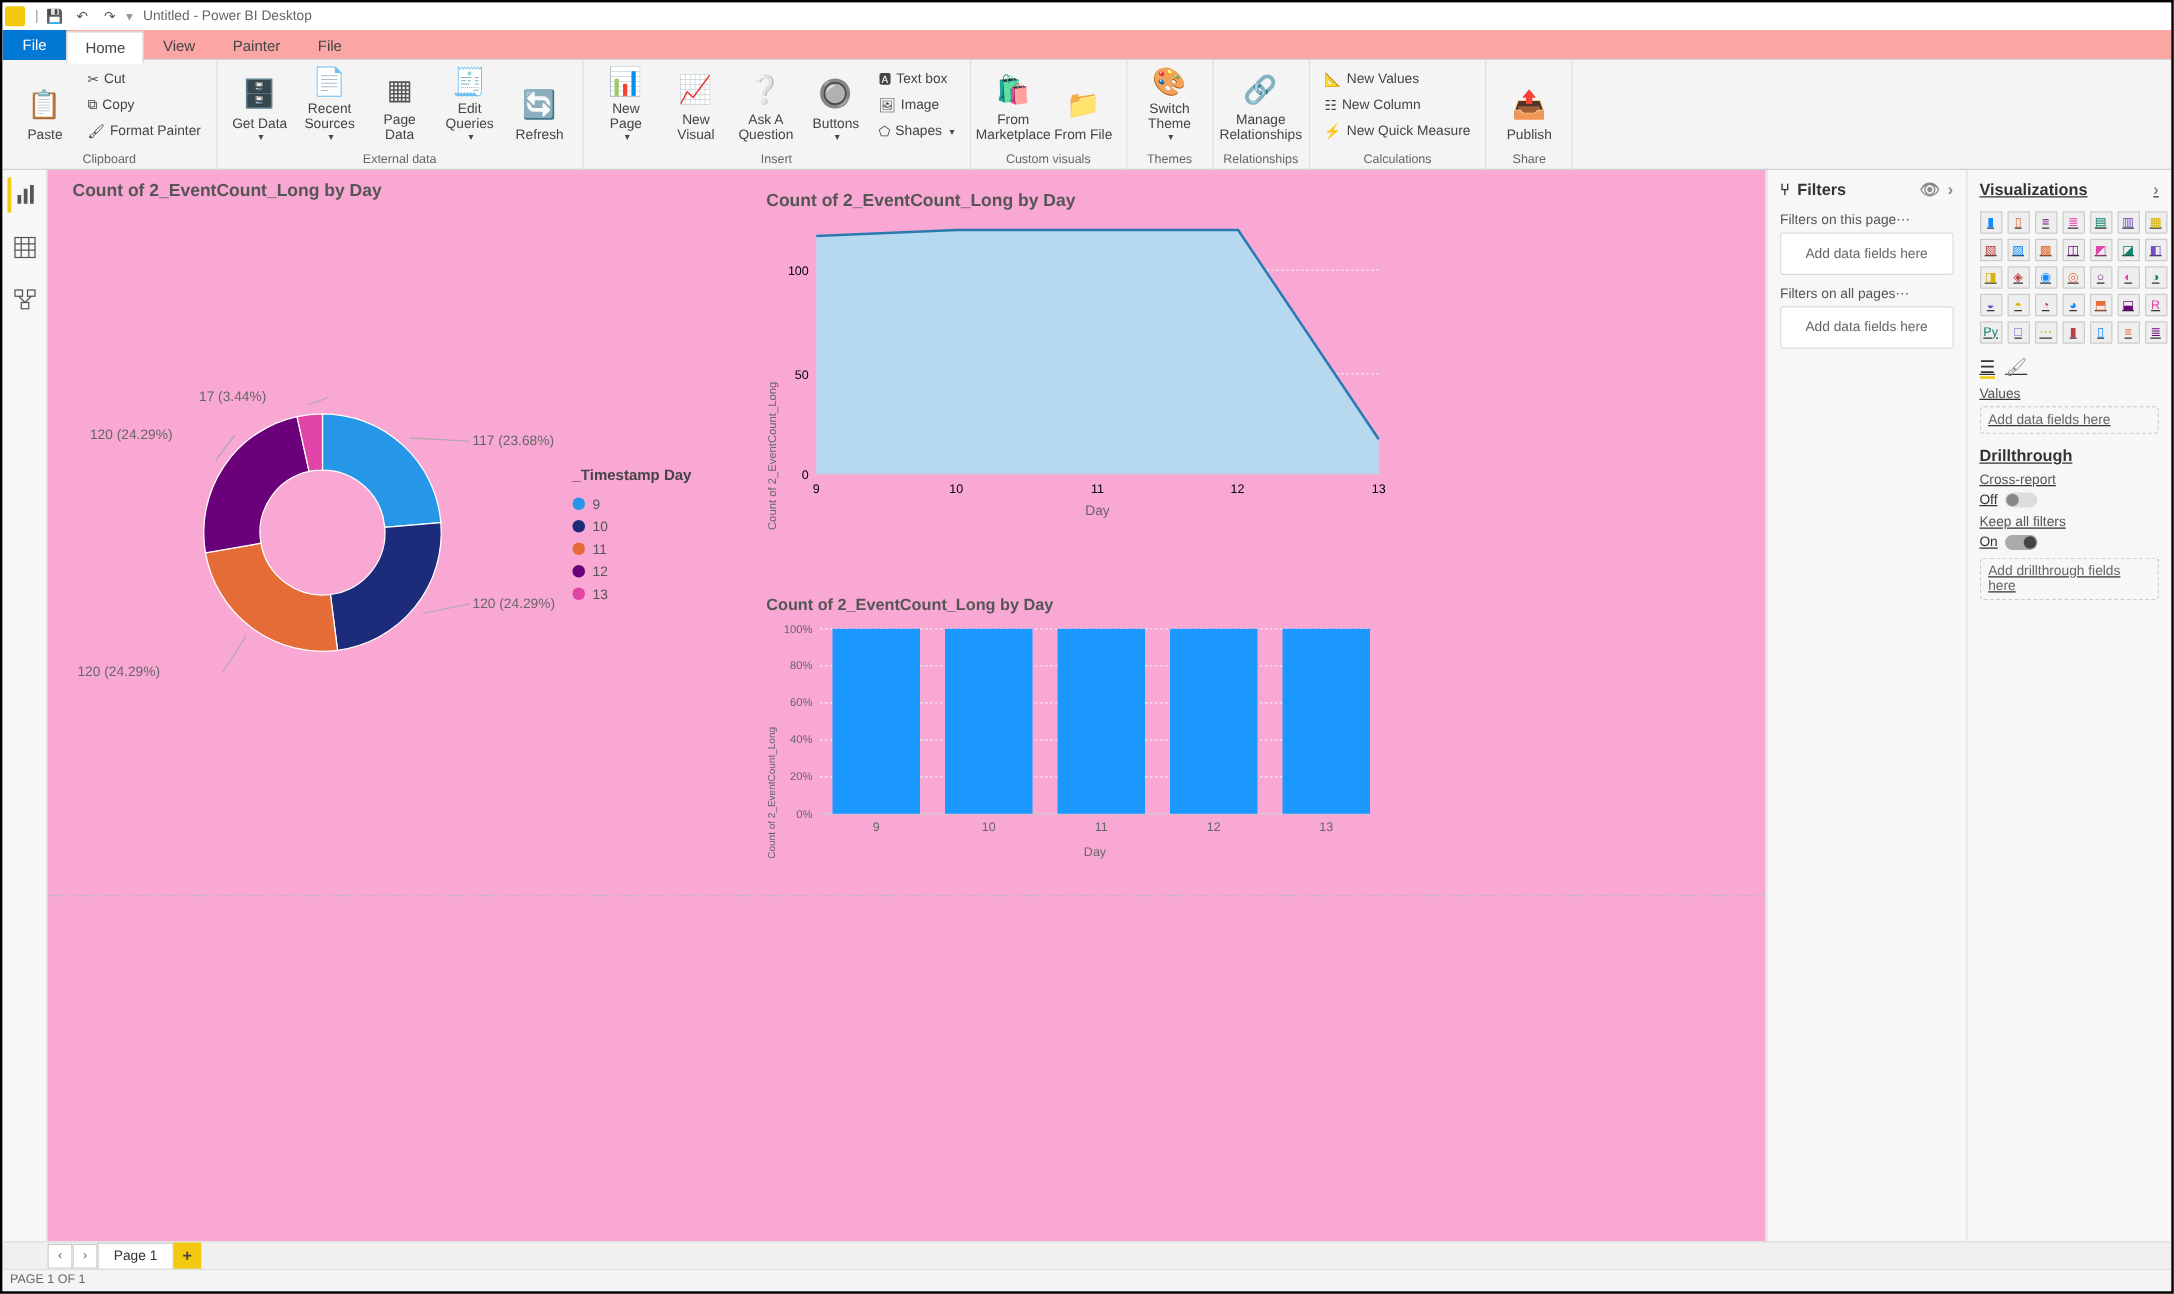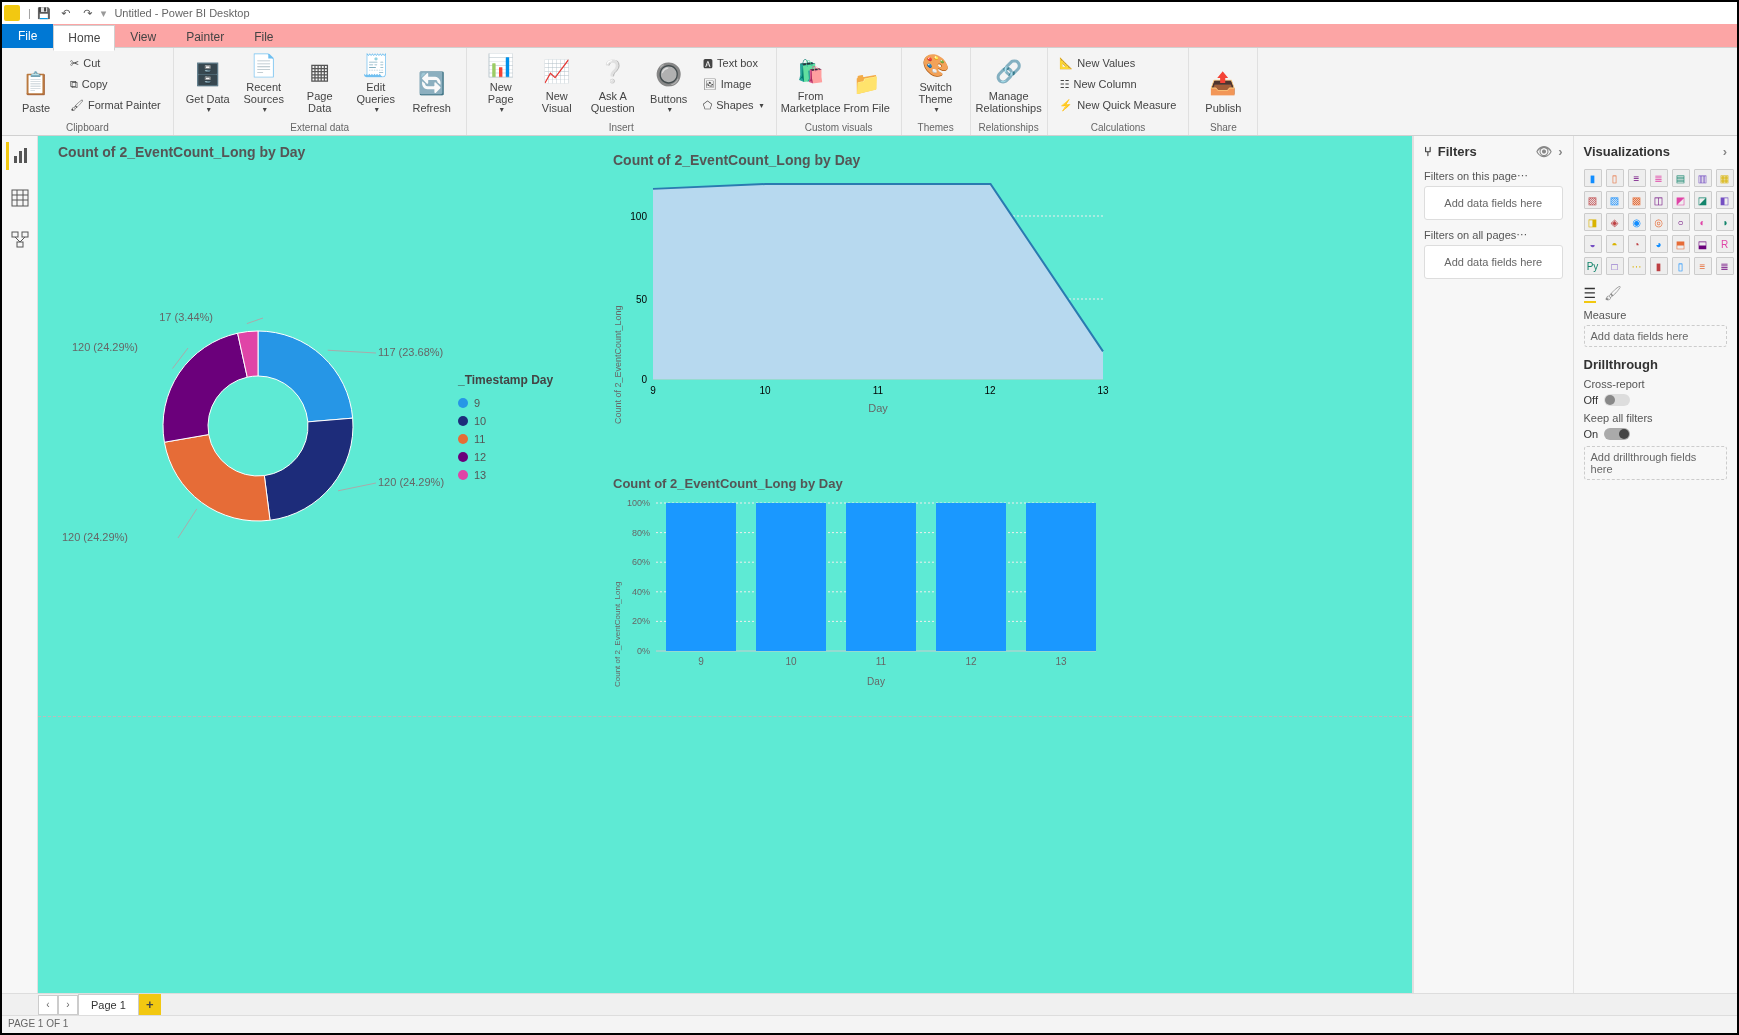--- a/index.html
+++ b/index.html
@@ -28,28 +28,28 @@
 .rbtn-small { display: flex; align-items: center; height: 20px; font-size: 11px; color: #444; cursor: pointer; padding: 0 4px; gap: 4px; }
 .rstack { display: flex; flex-direction: column; gap: 1px; justify-content: center; height: 64px; }
 .dd::after { content: "▾"; font-size: 8px; margin-left: 2px; }
 
 
 .main { display: flex; position: absolute; top: 134px; bottom: 40px; left: 0; right: 0; }
 .leftbar { width: 36px; background: #f7f7f7; border-right: 1px solid #e0e0e0; display: flex; flex-direction: column; align-items: center; padding-top: 6px; gap: 14px; }
 .leftbar-btn { width: 28px; height: 28px; display: flex; align-items: center; justify-content: center; cursor: pointer; color: #565656; }
 .leftbar-btn.active { border-left: 3px solid #f2c811; }
 
-.canvas { flex: 1; position: relative; background: #5eead4; overflow: hidden; text-decoration: underline; }
+.canvas { flex: 1; position: relative; background: #f9a8d4; overflow: hidden; text-decoration: underline; }
 .visual { position: absolute; }
 .visual-title { font-size: 14px; color: #555; font-weight: 600; margin-bottom: 6px; }
 
 .panes { width: 325px; display: flex; border-left: 1px solid #e0e0e0; background: #f7f7f7; }
 .pane { border-left: 1px solid #e0e0e0; padding: 8px 10px; overflow: hidden; }
 .pane.filters { width: 160px; }
-.pane.viz { width: 165px; }
+.pane.viz { width: 165px; text-decoration: underline; }
 .pane-head { display: flex; align-items: center; justify-content: space-between; font-size: 13px; font-weight: 600; color: #333; margin-bottom: 10px; }
 .pane-subhead { font-size: 11px; color: #555; margin: 8px 0 4px; display: flex; align-items: center; }
 .drop { border: 1px solid #ddd; background: #fff; border-radius: 3px; padding: 10px; font-size: 11px; color: #666; text-align: center; margin-bottom: 8px; }
 .drop.flat { text-align: left; padding: 4px 6px; border: 1px dashed #ccc; background: #f7f7f7; }
 
 .viz-grid { display: grid; grid-template-columns: repeat(7, 18px); gap: 4px; margin-bottom: 10px; }
 .viz-btn { width: 18px; height: 18px; background: #eee; border: 1px solid #ccc; cursor: pointer; border-radius: 1px; display: flex; align-items: center; justify-content: center; font-size: 10px; color: #666; overflow: hidden; }
 
 .toggle { display: flex; align-items: center; gap: 6px; font-size: 11px; margin: 4px 0; }
 .switch { width: 26px; height: 12px; border-radius: 6px; background: #ddd; position: relative; cursor: pointer; }
@@ -452,21 +452,21 @@
           <div class="viz-btn" style="color: rgb(217, 179, 0);">⋯</div>
           <div class="viz-btn" style="color: rgb(189, 64, 67);">▮</div>
           <div class="viz-btn" style="color: rgb(17, 141, 255);">▯</div>
           <div class="viz-btn" style="color: rgb(230, 108, 55);">≡</div>
           <div class="viz-btn" style="color: rgb(107, 0, 123);">≣</div>
         </div>
       <div style="display:flex;gap:8px;margin-bottom:6px">
         <span style="border-bottom:2px solid #f2c811;font-size:14px">☰</span>
         <span style="font-size:14px;color:#888">🖌</span>
       </div>
-      <div style="font-size:11px;color:#555;margin-bottom:4px">Measure</div>
+      <div style="font-size:11px;color:#555;margin-bottom:4px">Values</div>
       <div class="drop flat">Add data fields here</div>
       <div style="font-size:13px;font-weight:600;margin:10px 0 6px">Drillthrough</div>
       <div style="font-size:11px;color:#555">Cross-report</div>
       <div class="toggle">
           <span>Off</span>
           <div class="switch"></div>
         </div>
       <div style="font-size:11px;color:#555;margin-top:6px">Keep all filters</div>
       <div class="toggle">
           <span>On</span>

